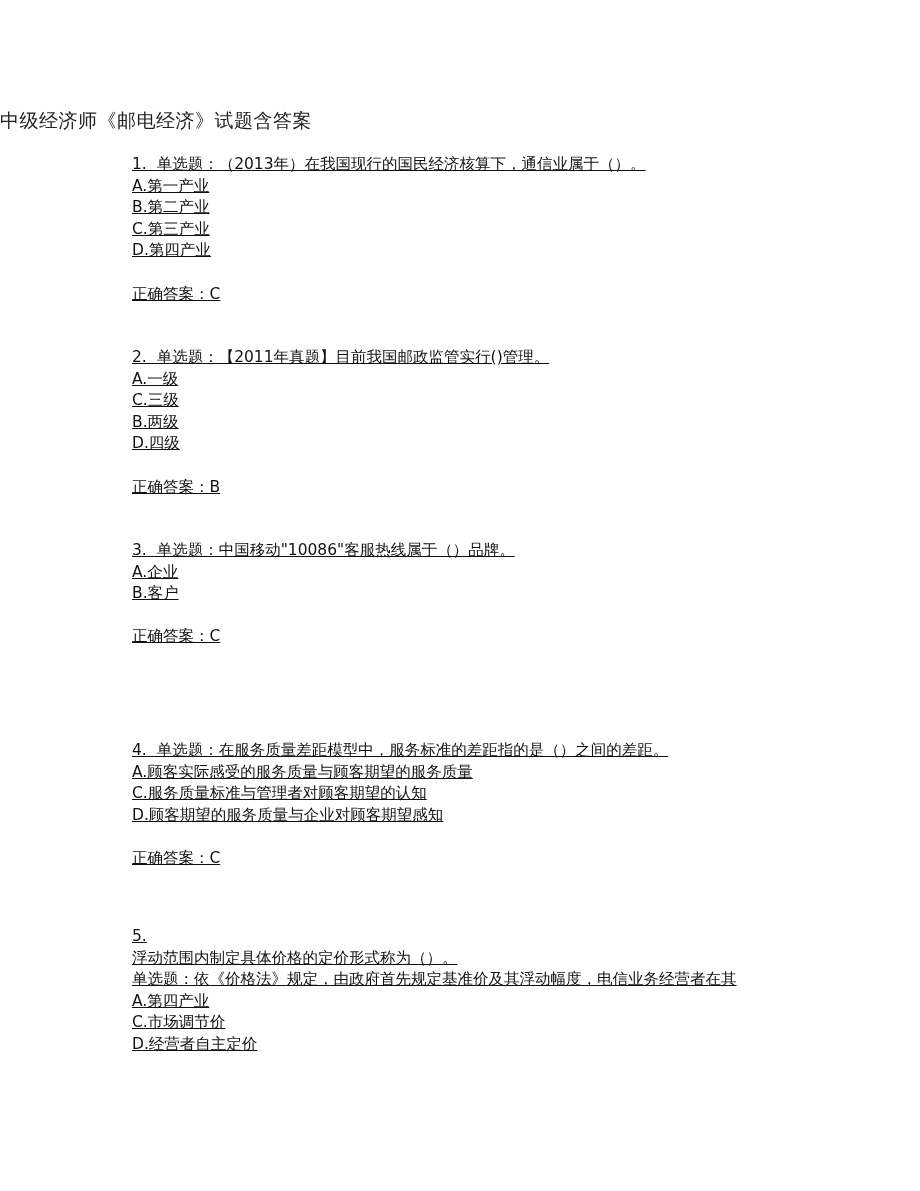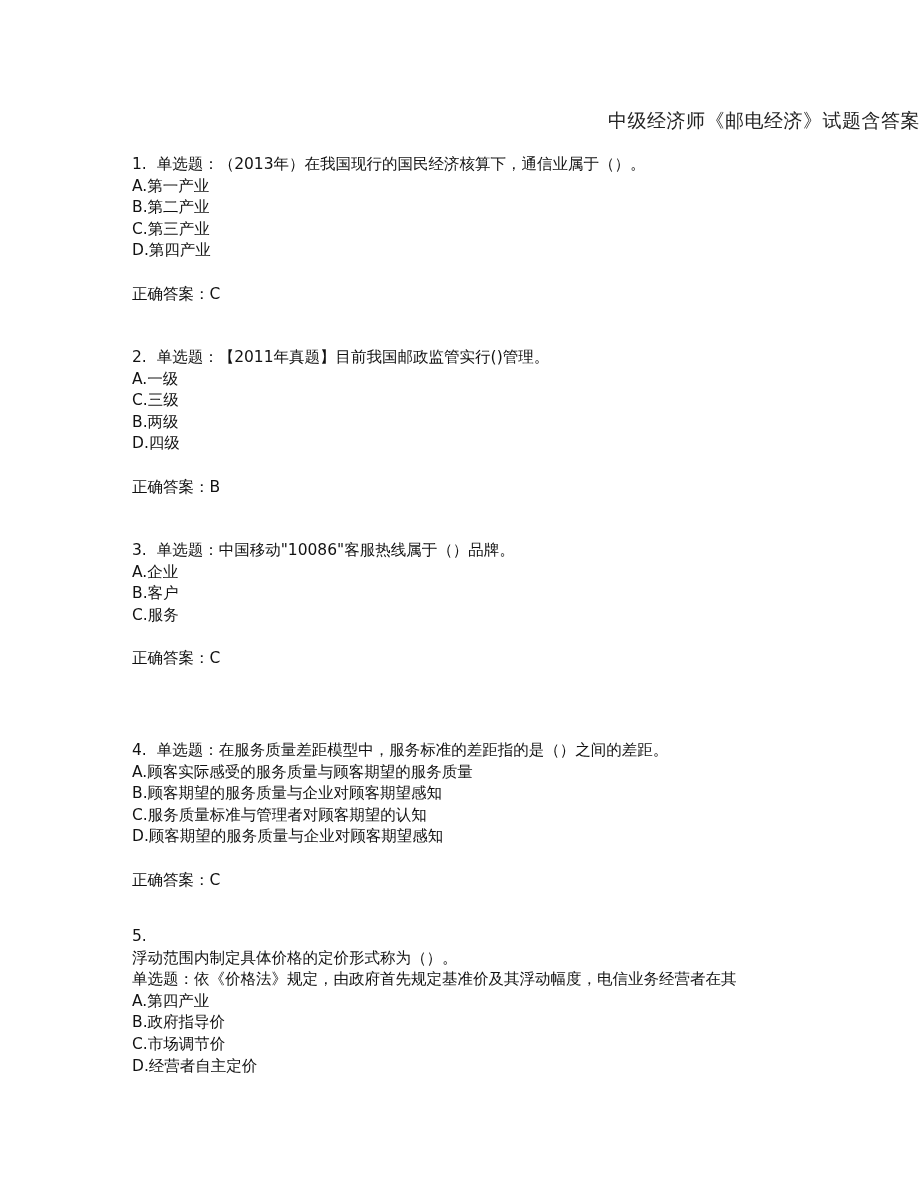--- a/index.html
+++ b/index.html
@@ -3,26 +3,26 @@
   <meta charset="utf-8">
   <style>
     html, body { margin: 0; padding: 0; background: #ffffff; }
     body {
       width: 920px; height: 1191px; position: relative; overflow: hidden;
       font-family: "DejaVu Sans", "Liberation Sans", sans-serif;
       color: #111111;
     }
     .title {
       position: absolute; left: 0; width: 920px; top: 108px;
-      text-align: right; font-family: Liberation Sans, sans-serif;
+      text-align: left; font-family: Liberation Sans, sans-serif;
       font-size: 19px; color: #222222; letter-spacing: 0.5px;
     }
     .q {
       position: absolute; left: 132px; width: 660px;
-      font-size: 15.5px; line-height: 21.6px;
+      font-size: 15.5px; line-height: 21.6px; text-decoration: underline;
     }
     .line { white-space: pre-wrap; }
     .answer { margin-top: 21.6px; }
   </style>
 </head>
 <body>
 
 <div class="title">中级经济师《邮电经济》试题含答案</div>
 
 <div class="q" style="top:154px;">
@@ -40,34 +40,31 @@
   <div class="line">C.三级</div>
   <div class="line">B.两级</div>
   <div class="line">D.四级</div>
   <div class="line answer">正确答案：B</div>
 </div>
 
 <div class="q" style="top:540px;">
   <div class="line">3.  单选题：中国移动"10086"客服热线属于（）品牌。</div>
   <div class="line">A.企业</div>
   <div class="line">B.客户</div>
-  <div class="line">C.服务</div>
   <div class="line answer">正确答案：C</div>
 </div>
 
 <div class="q" style="top:733px;margin-top:7px;">
   <div class="line">4.  单选题：在服务质量差距模型中，服务标准的差距指的是（）之间的差距。</div>
   <div class="line">A.顾客实际感受的服务质量与顾客期望的服务质量</div>
-  <div class="line">B.顾客期望的服务质量与企业对顾客期望感知</div>
   <div class="line">C.服务质量标准与管理者对顾客期望的认知</div>
   <div class="line">D.顾客期望的服务质量与企业对顾客期望感知</div>
   <div class="line answer">正确答案：C</div>
 </div>
 
 <div class="q" style="top:926px;">
   <div class="line">5.</div>
   <div class="line">浮动范围内制定具体价格的定价形式称为（）。</div>
   <div class="line">单选题：依《价格法》规定，由政府首先规定基准价及其浮动幅度，电信业务经营者在其</div>
   <div class="line">A.第四产业</div>
-  <div class="line">B.政府指导价</div>
   <div class="line">C.市场调节价</div>
   <div class="line">D.经营者自主定价</div>
 </div>
 
 </body></html>

